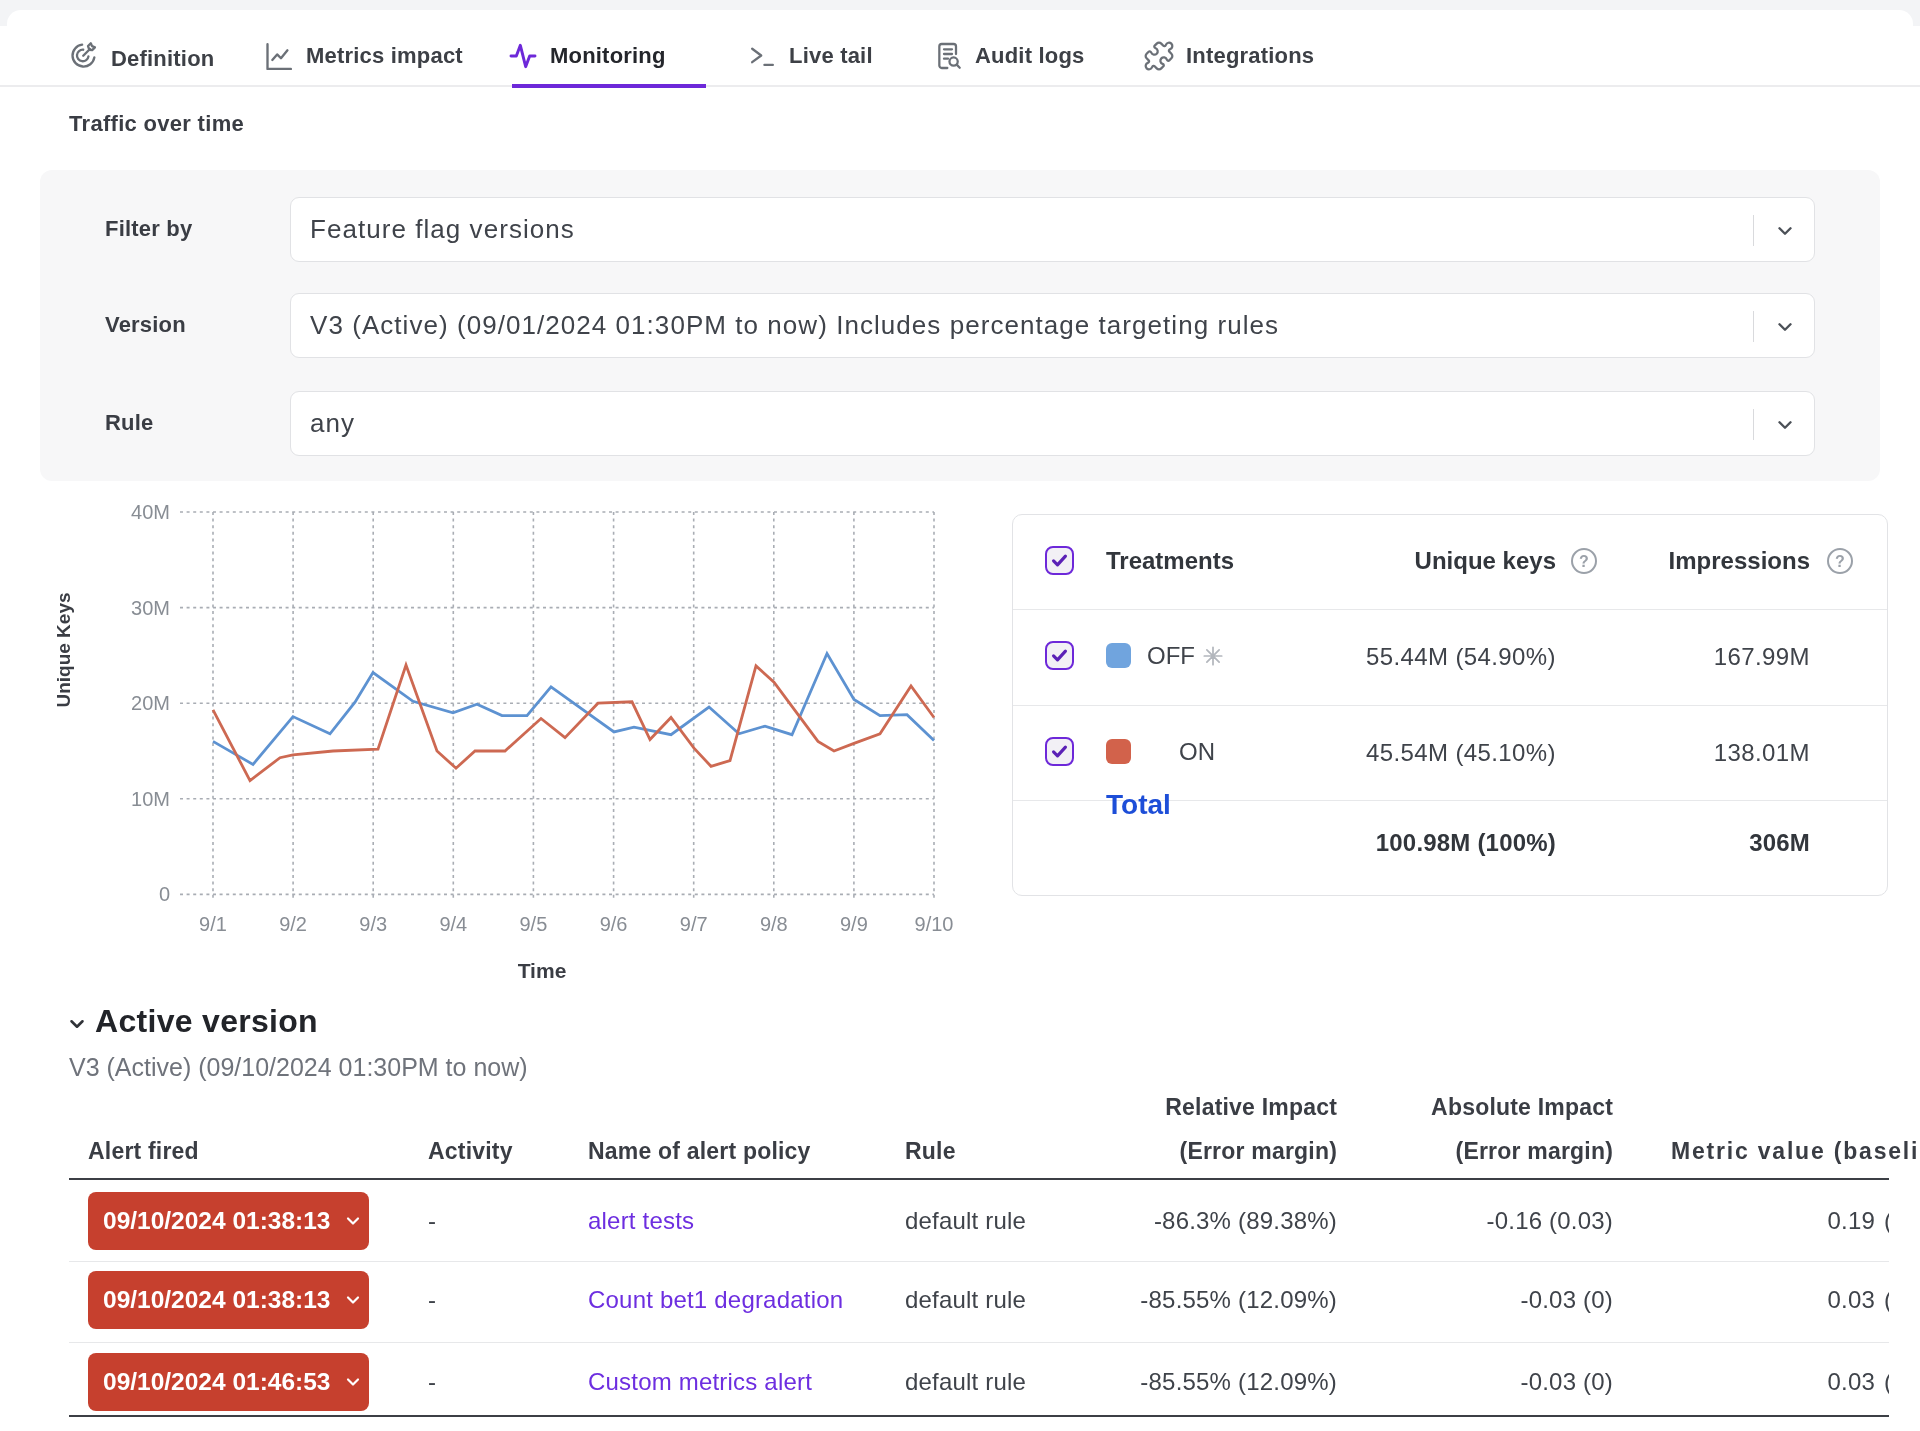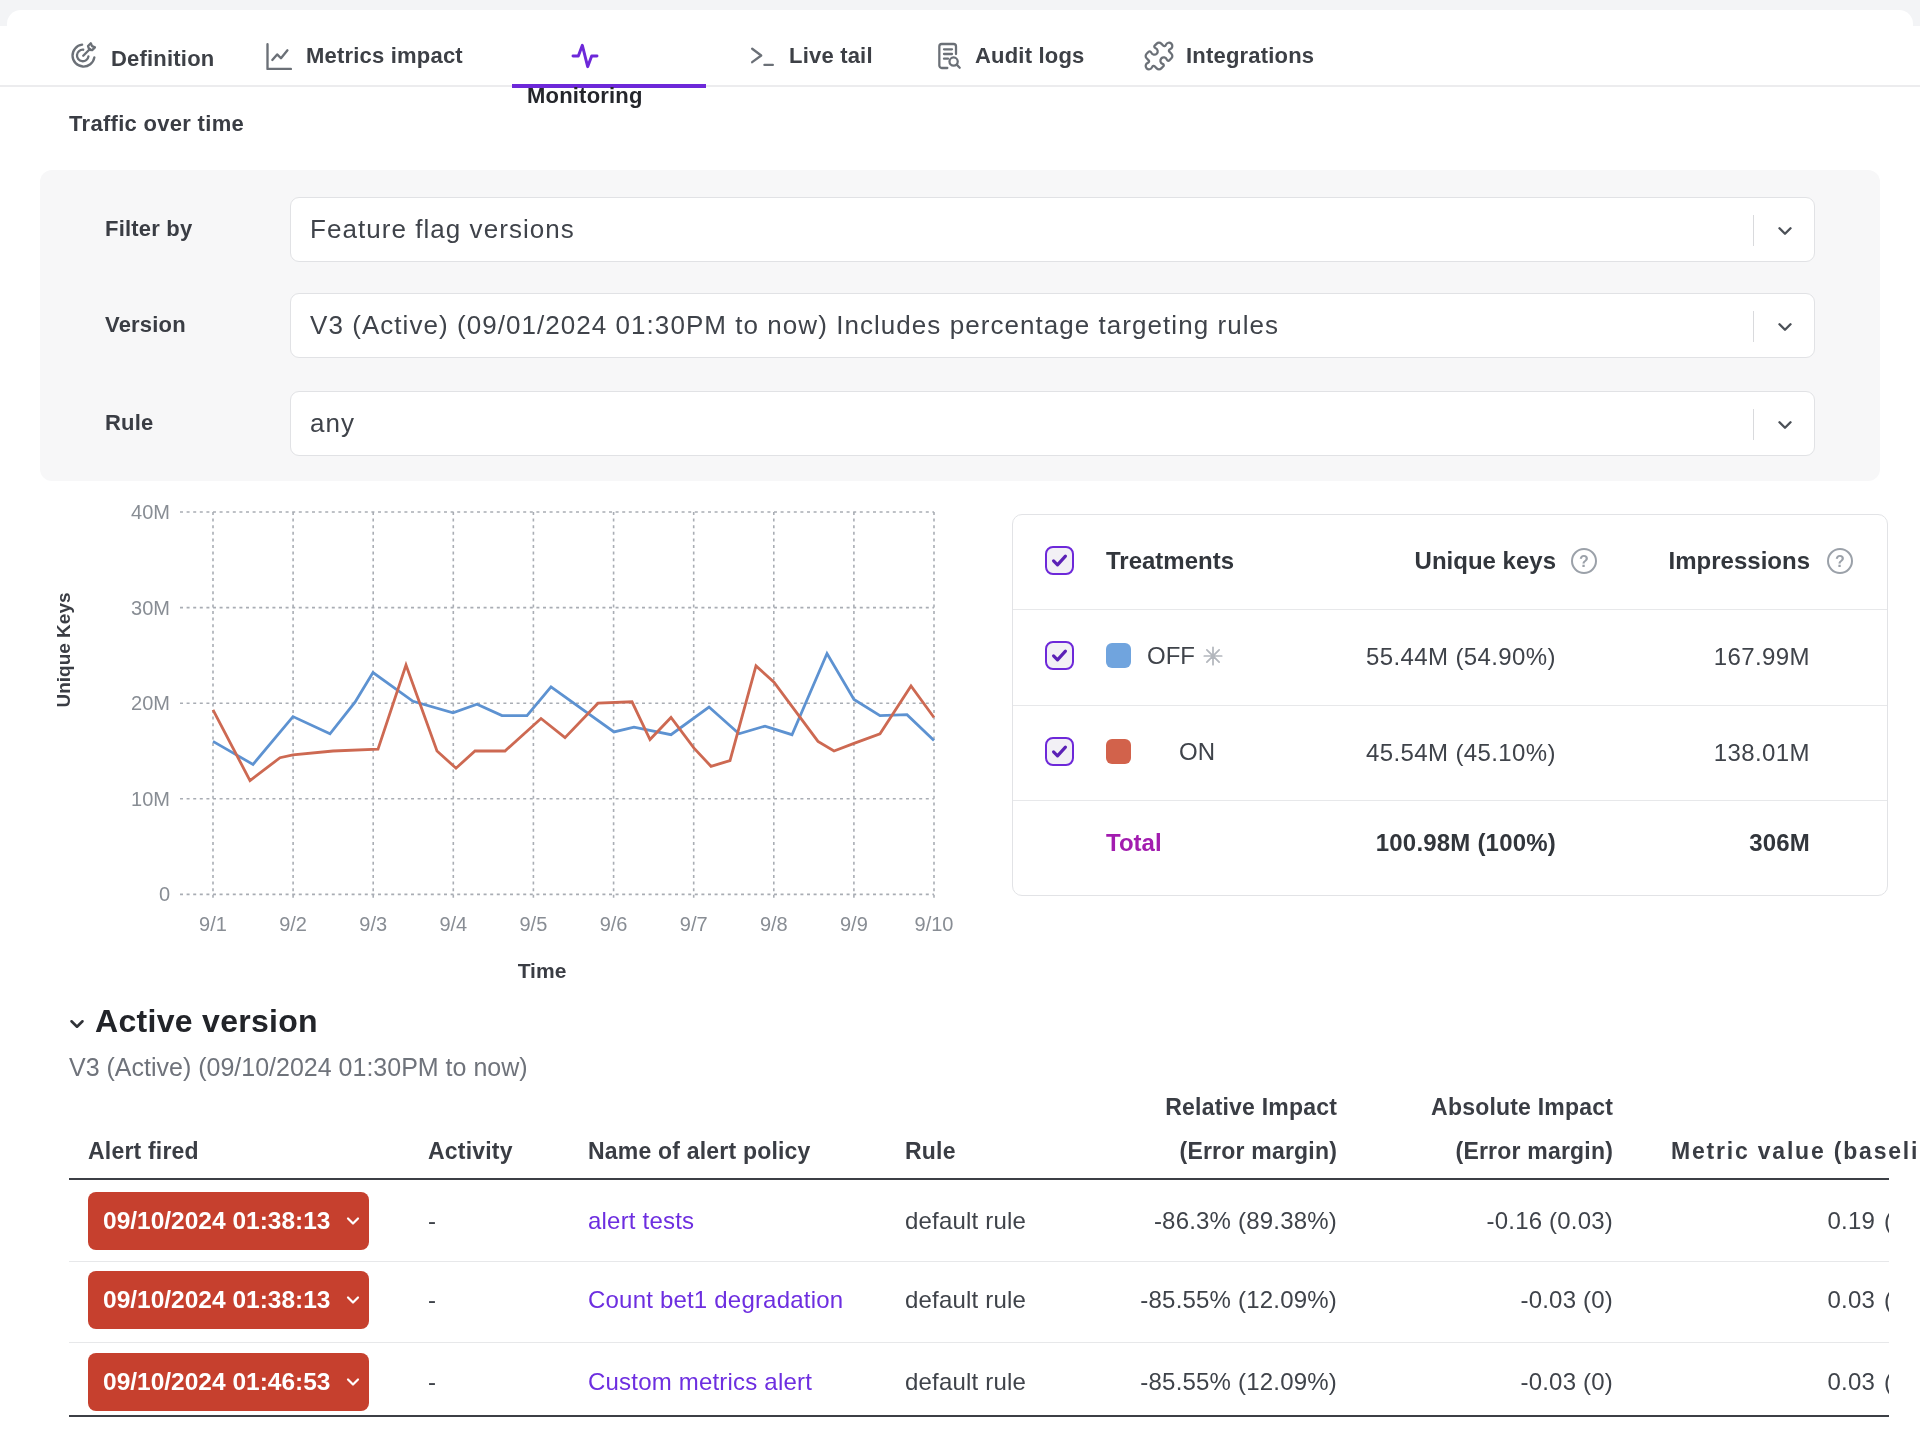--- a/index.html
+++ b/index.html
@@ -35,21 +35,21 @@
     </svg>
     <span>Definition</span>
   </div>
   <div class="tab" style="left:262px;">
     <svg width="33" height="33" viewBox="0 0 24 24" fill="none" stroke="#6b7077" stroke-width="1.7" stroke-linecap="round" stroke-linejoin="round">
       <path d="M4 3v18h17"></path>
       <path d="M7.5 14.5l3.5-4 2.8 2.8 4.7-5.8"></path>
     </svg>
     <span>Metrics impact</span>
   </div>
-  <div class="tab" style="left:527px; color:#24262b;flex-direction:column;">
+  <div class="tab" style="left:507px; color:#24262b;">
     <svg width="32" height="32" viewBox="0 0 24 24" fill="none" stroke="#6d28d9" stroke-width="2.2" stroke-linecap="round" stroke-linejoin="round">
       <path d="M3 12h4l3-8 4 16 3-8h4"></path>
     </svg>
     <span>Monitoring</span>
   </div>
   <div class="tab" style="left:747px;">
     <svg width="31" height="31" viewBox="0 0 24 24" fill="none" stroke="#6b7077" stroke-width="1.8" stroke-linecap="round" stroke-linejoin="round">
       <path d="M4 6l7 5.2L4 16.4"></path>
       <path d="M13.5 18.5h6.5"></path>
     </svg>
@@ -172,21 +172,21 @@
     <svg width="19" height="19" viewBox="0 0 24 24" fill="none" stroke="#5b21b6" stroke-width="4" stroke-linecap="round" stroke-linejoin="round">
       <path d="M4.5 12.5l5 5L19.5 6.5"></path>
     </svg>
   </div>
   <div class="sq" style="left:1106px;top:739px;background:#d2624b;"></div>
   <div class="abs" style="left:1147px;top:738px;font-size:24px;color:#3f434a;margin-left:32px;">ON</div>
   <div class="abs r" style="left:1256px;top:739px;width:300px;font-size:24px;color:#3f434a;letter-spacing:0.4px;">45.54M (45.10%)</div>
   <div class="abs r" style="left:1510px;top:739px;width:300px;font-size:24px;color:#3f434a;letter-spacing:0.4px;">138.01M</div>
   <div class="tdiv" style="top:800px;"></div>
 
-  <div class="abs" style="left:1106px;top:829px;font-size:24px;font-weight:bold;color:#a21caf;">Total</div>
+  <div class="abs" style="left:1106px;top:789px;font-size:28px;font-weight:bold;color:#1d4ed8;">Total</div>
   <div class="abs r" style="left:1256px;top:829px;width:300px;font-size:24px;font-weight:bold;color:#32363c;letter-spacing:0.2px;">100.98M (100%)</div>
   <div class="abs r" style="left:1510px;top:829px;width:300px;font-size:24px;font-weight:bold;color:#32363c;letter-spacing:0.2px;">306M</div>
 
   <svg class="abs" style="left:66px;top:1013px;" width="22" height="22" viewBox="0 0 24 24" fill="none" stroke="#303338" stroke-width="2.8" stroke-linecap="round" stroke-linejoin="round">
     <path d="M6 9l6 6 6-6"></path>
   </svg>
   <div class="abs" style="left:95px;top:1003px;font-size:32px;font-weight:bold;color:#222429;letter-spacing:0.3px;">Active version</div>
   <div class="abs" style="left:69px;top:1053px;font-size:25px;color:#6f737b;">V3 (Active) (09/10/2024 01:30PM to now)</div>
 
   <style>

